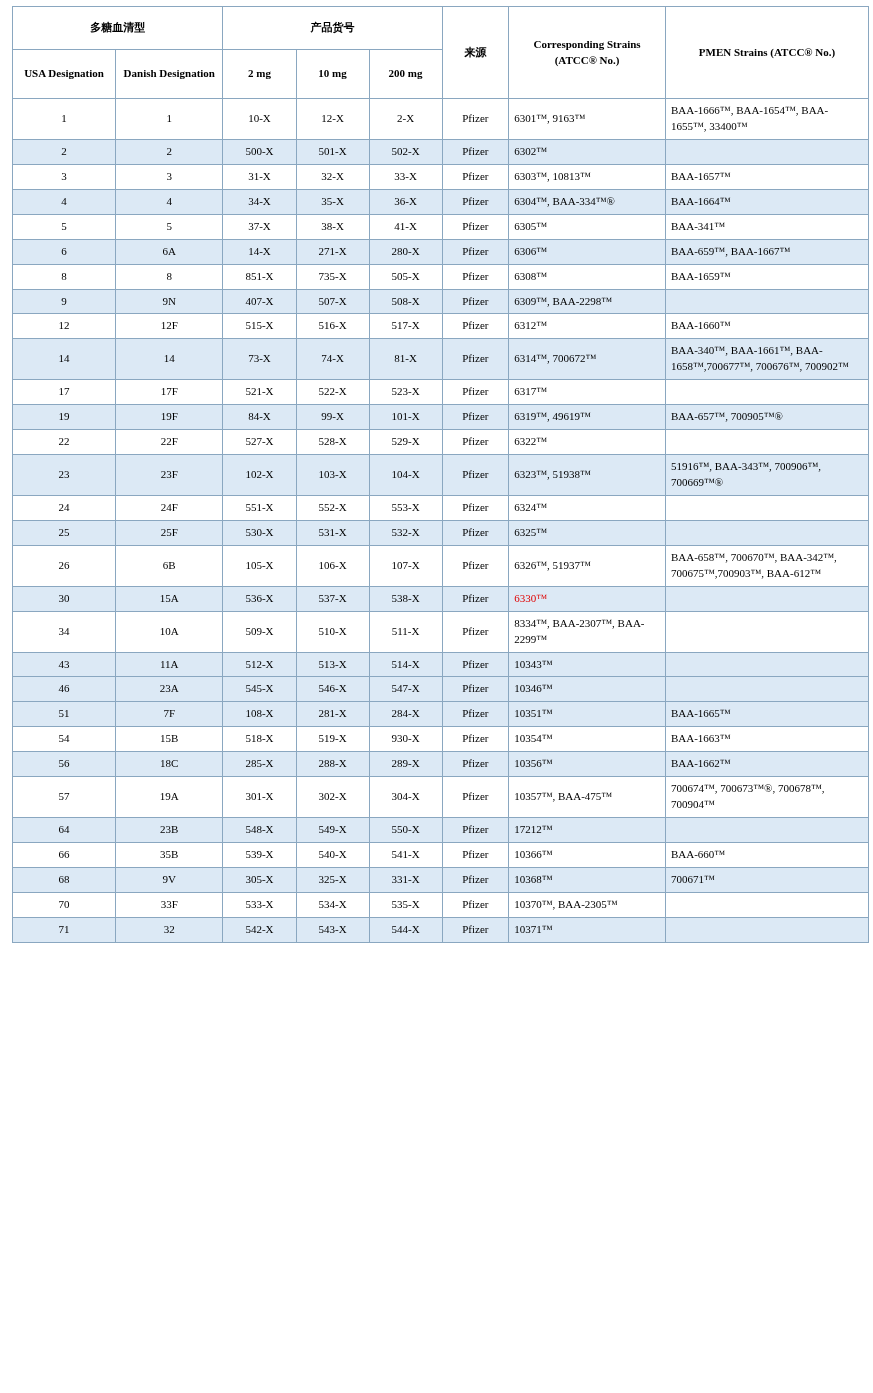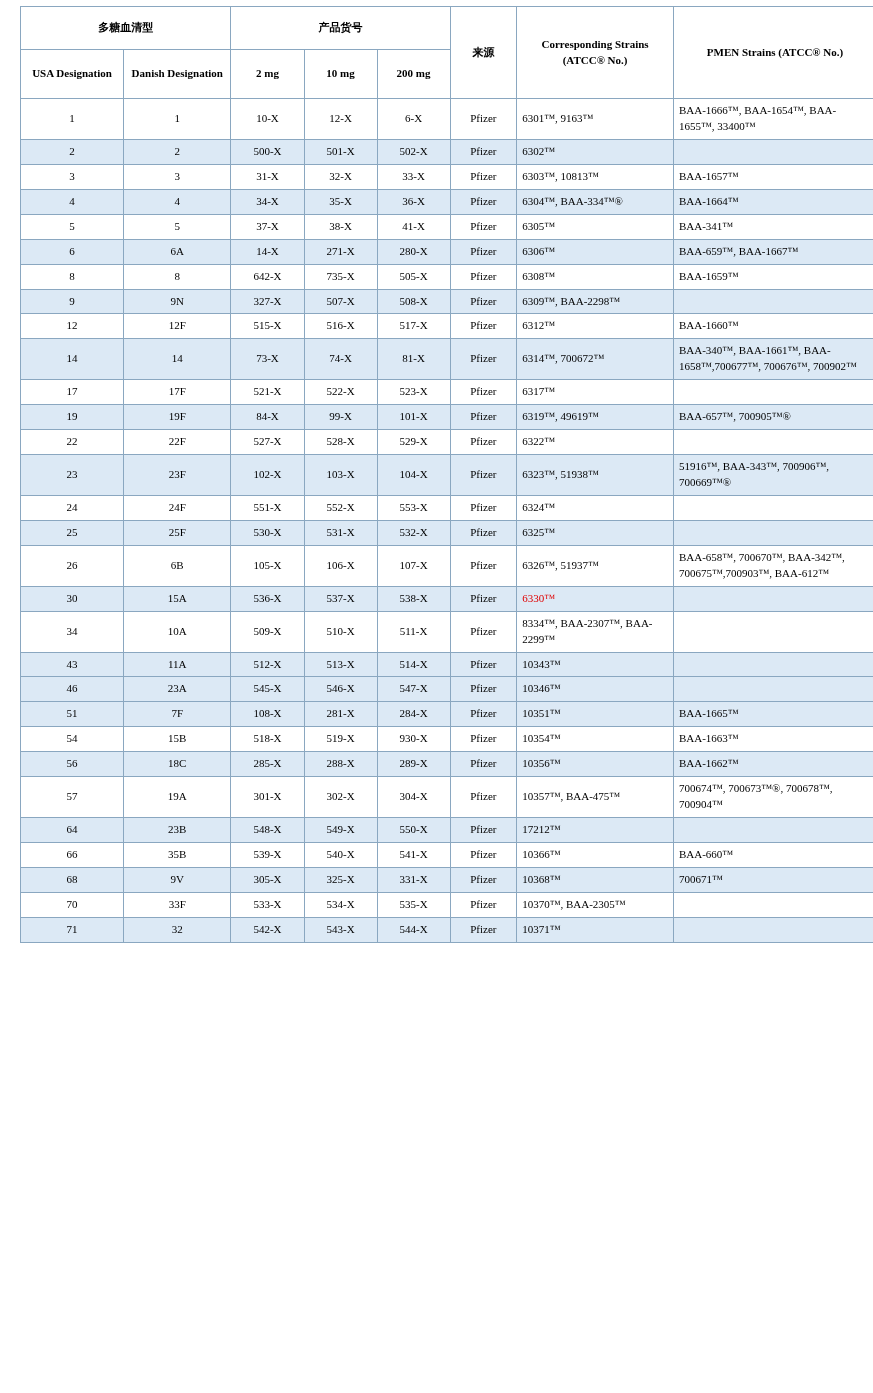--- a/index.html
+++ b/index.html
@@ -8,21 +8,21 @@
     background: #ffffff;
   }
   body {
     width: 873px;
     font-family: "Liberation Serif", serif;
     color: #000000;
   }
   .page {
     width: 873px;
     box-sizing: border-box;
-    padding: 6px 8px 8px 20px;
+    padding: 6px 8px 8px 12px;
   }
   table.strain-table {
     border-collapse: collapse;
     width: 857px;
     table-layout: fixed;
   }
   table.strain-table td,
   table.strain-table th {
     border: 1px solid #8aa7c0;
     padding: 4px 5px;
@@ -116,21 +116,21 @@
         <th class="hdr hdr-sub">10 mg</th>
         <th class="hdr hdr-sub">200 mg</th>
       </tr>
     </thead>
     <tbody id="table-body">
         <tr class="row-plain">
           <td class="c-usa">1</td>
           <td class="c-danish">1</td>
           <td class="c-2mg">10-X</td>
           <td class="c-10mg">12-X</td>
-          <td class="c-200mg">6-X</td>
+          <td class="c-200mg">2-X</td>
           <td class="c-src">Pfizer</td>
           <td class="c-corr">6301™, 9163™</td>
           <td class="c-pmen">BAA-1666™, BAA-1654™, BAA-1655™,    33400™</td>
         </tr>
         <tr class="row-alt">
           <td class="c-usa">2</td>
           <td class="c-danish">2</td>
           <td class="c-2mg">500-X</td>
           <td class="c-10mg">501-X</td>
           <td class="c-200mg">502-X</td>
@@ -174,31 +174,31 @@
           <td class="c-2mg">14-X</td>
           <td class="c-10mg">271-X</td>
           <td class="c-200mg">280-X</td>
           <td class="c-src">Pfizer</td>
           <td class="c-corr">6306™</td>
           <td class="c-pmen">BAA-659™, BAA-1667™</td>
         </tr>
         <tr class="row-plain">
           <td class="c-usa">8</td>
           <td class="c-danish">8</td>
-          <td class="c-2mg">642-X</td>
+          <td class="c-2mg">851-X</td>
           <td class="c-10mg">735-X</td>
           <td class="c-200mg">505-X</td>
           <td class="c-src">Pfizer</td>
           <td class="c-corr">6308™</td>
           <td class="c-pmen">BAA-1659™</td>
         </tr>
         <tr class="row-alt">
           <td class="c-usa">9</td>
           <td class="c-danish">9N</td>
-          <td class="c-2mg">327-X</td>
+          <td class="c-2mg">407-X</td>
           <td class="c-10mg">507-X</td>
           <td class="c-200mg">508-X</td>
           <td class="c-src">Pfizer</td>
           <td class="c-corr">6309™,  BAA-2298™</td>
           <td class="c-pmen"></td>
         </tr>
         <tr class="row-plain">
           <td class="c-usa">12</td>
           <td class="c-danish">12F</td>
           <td class="c-2mg">515-X</td>

